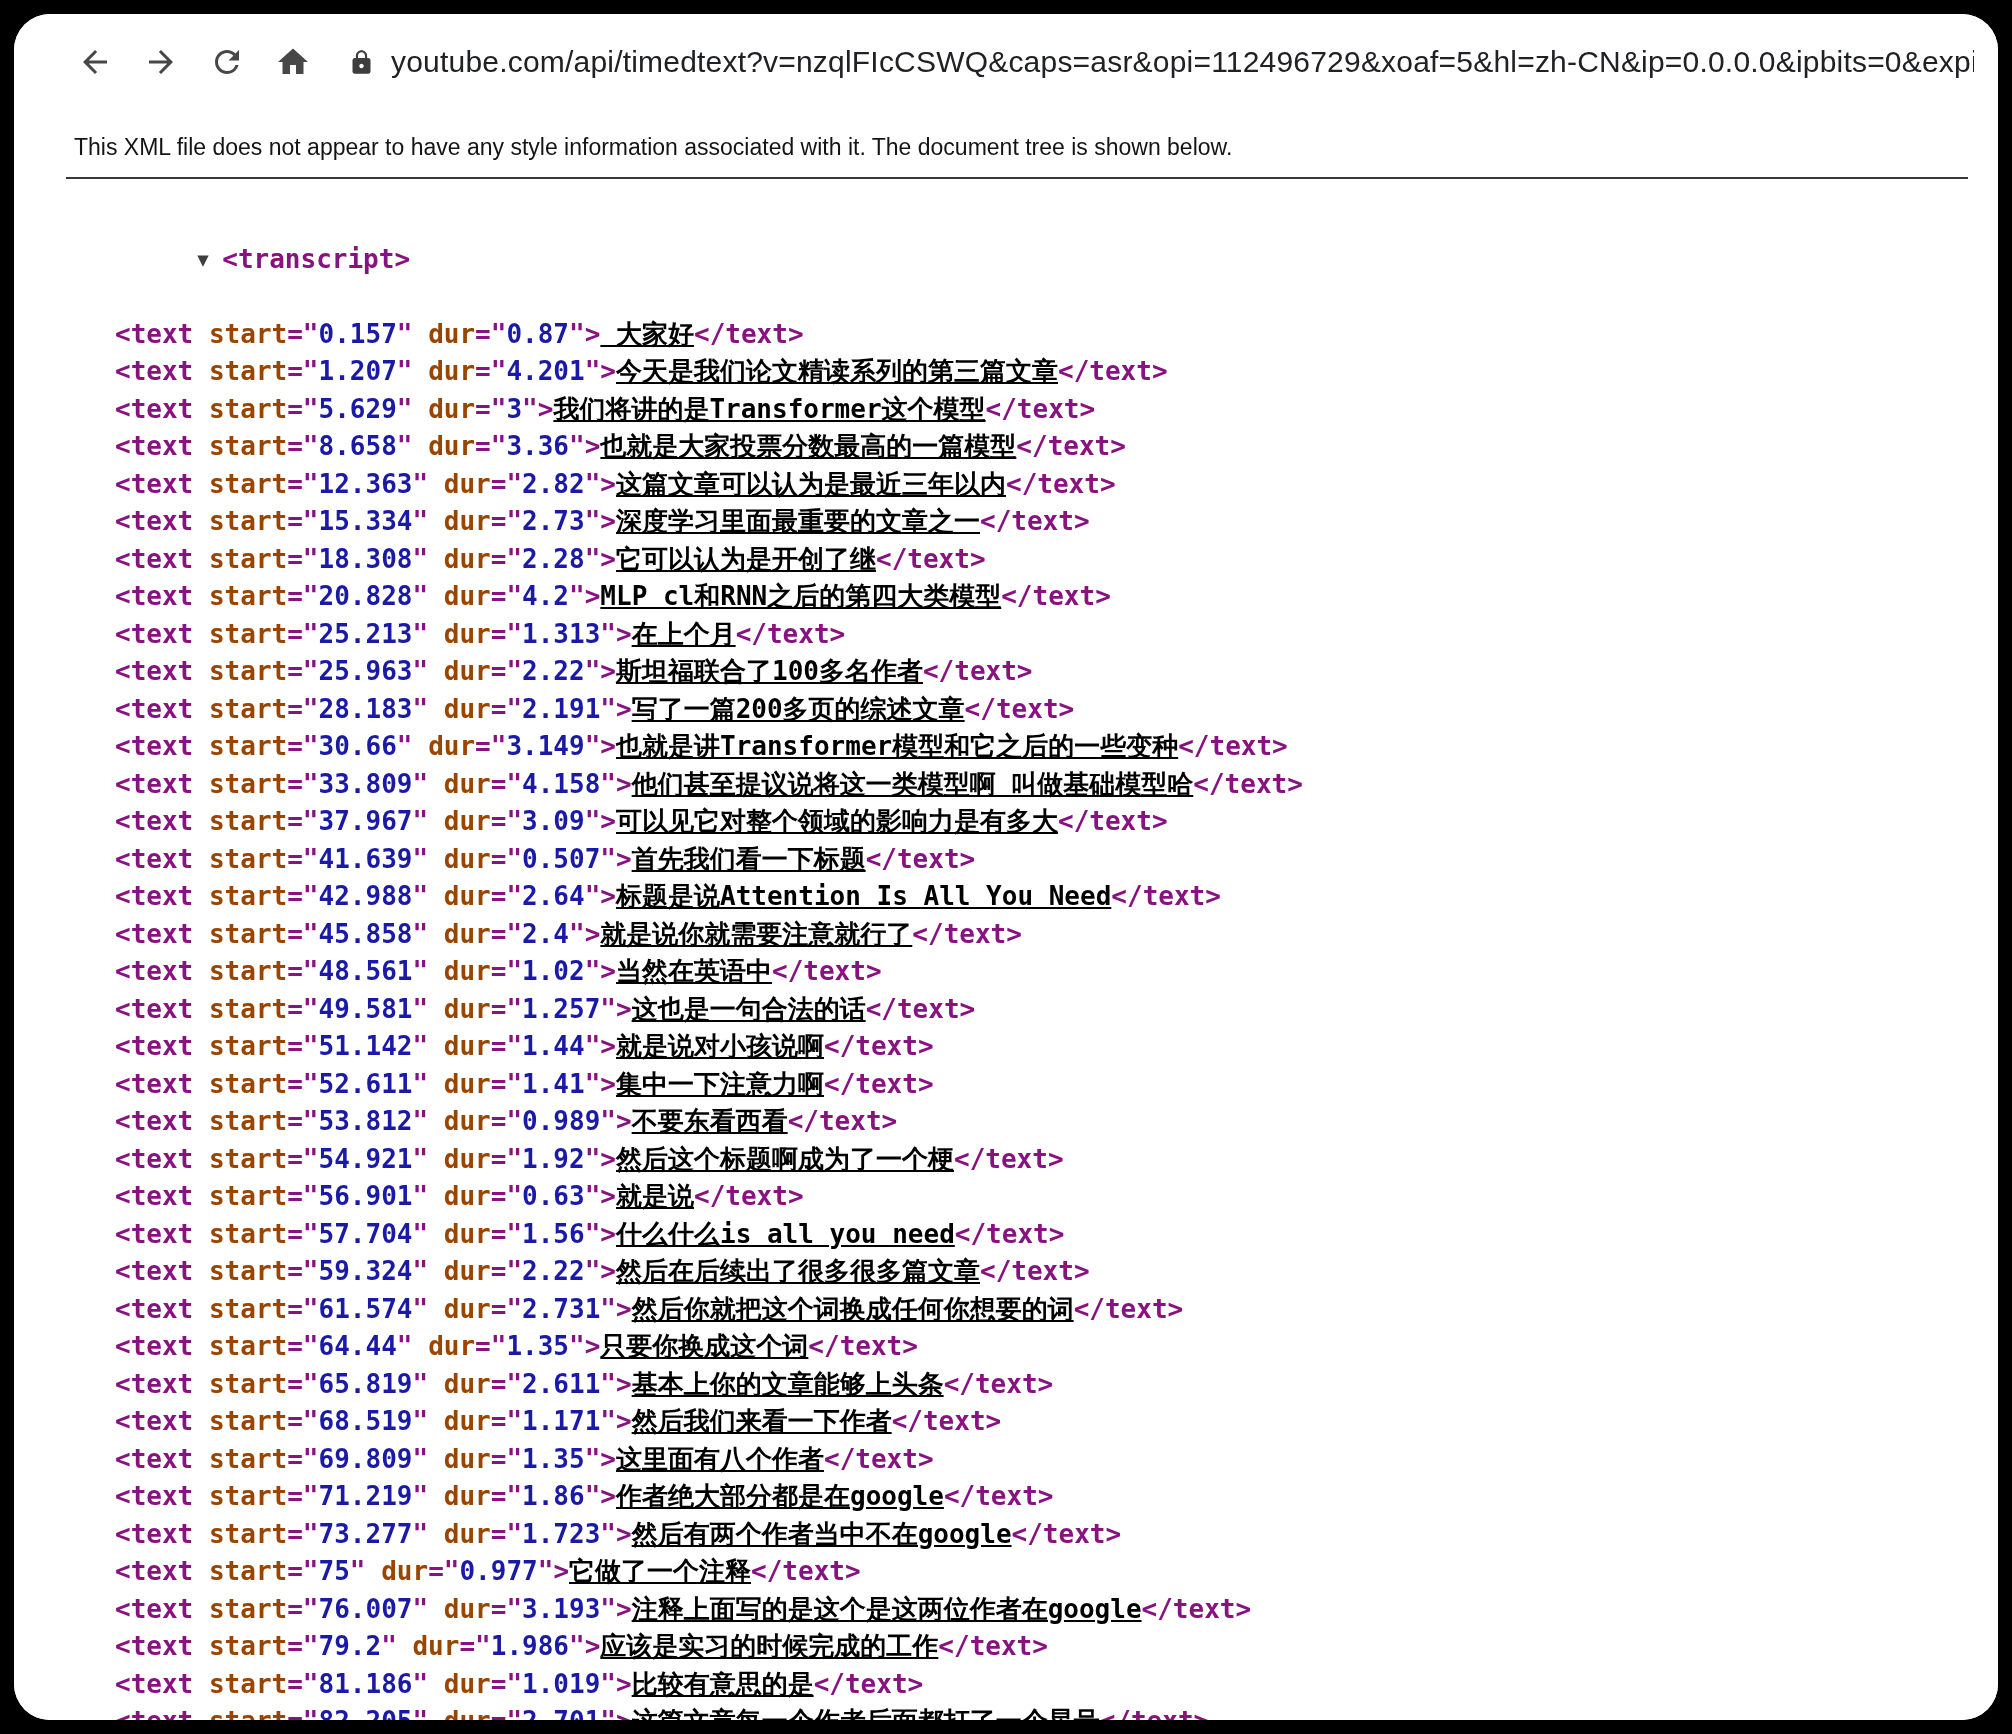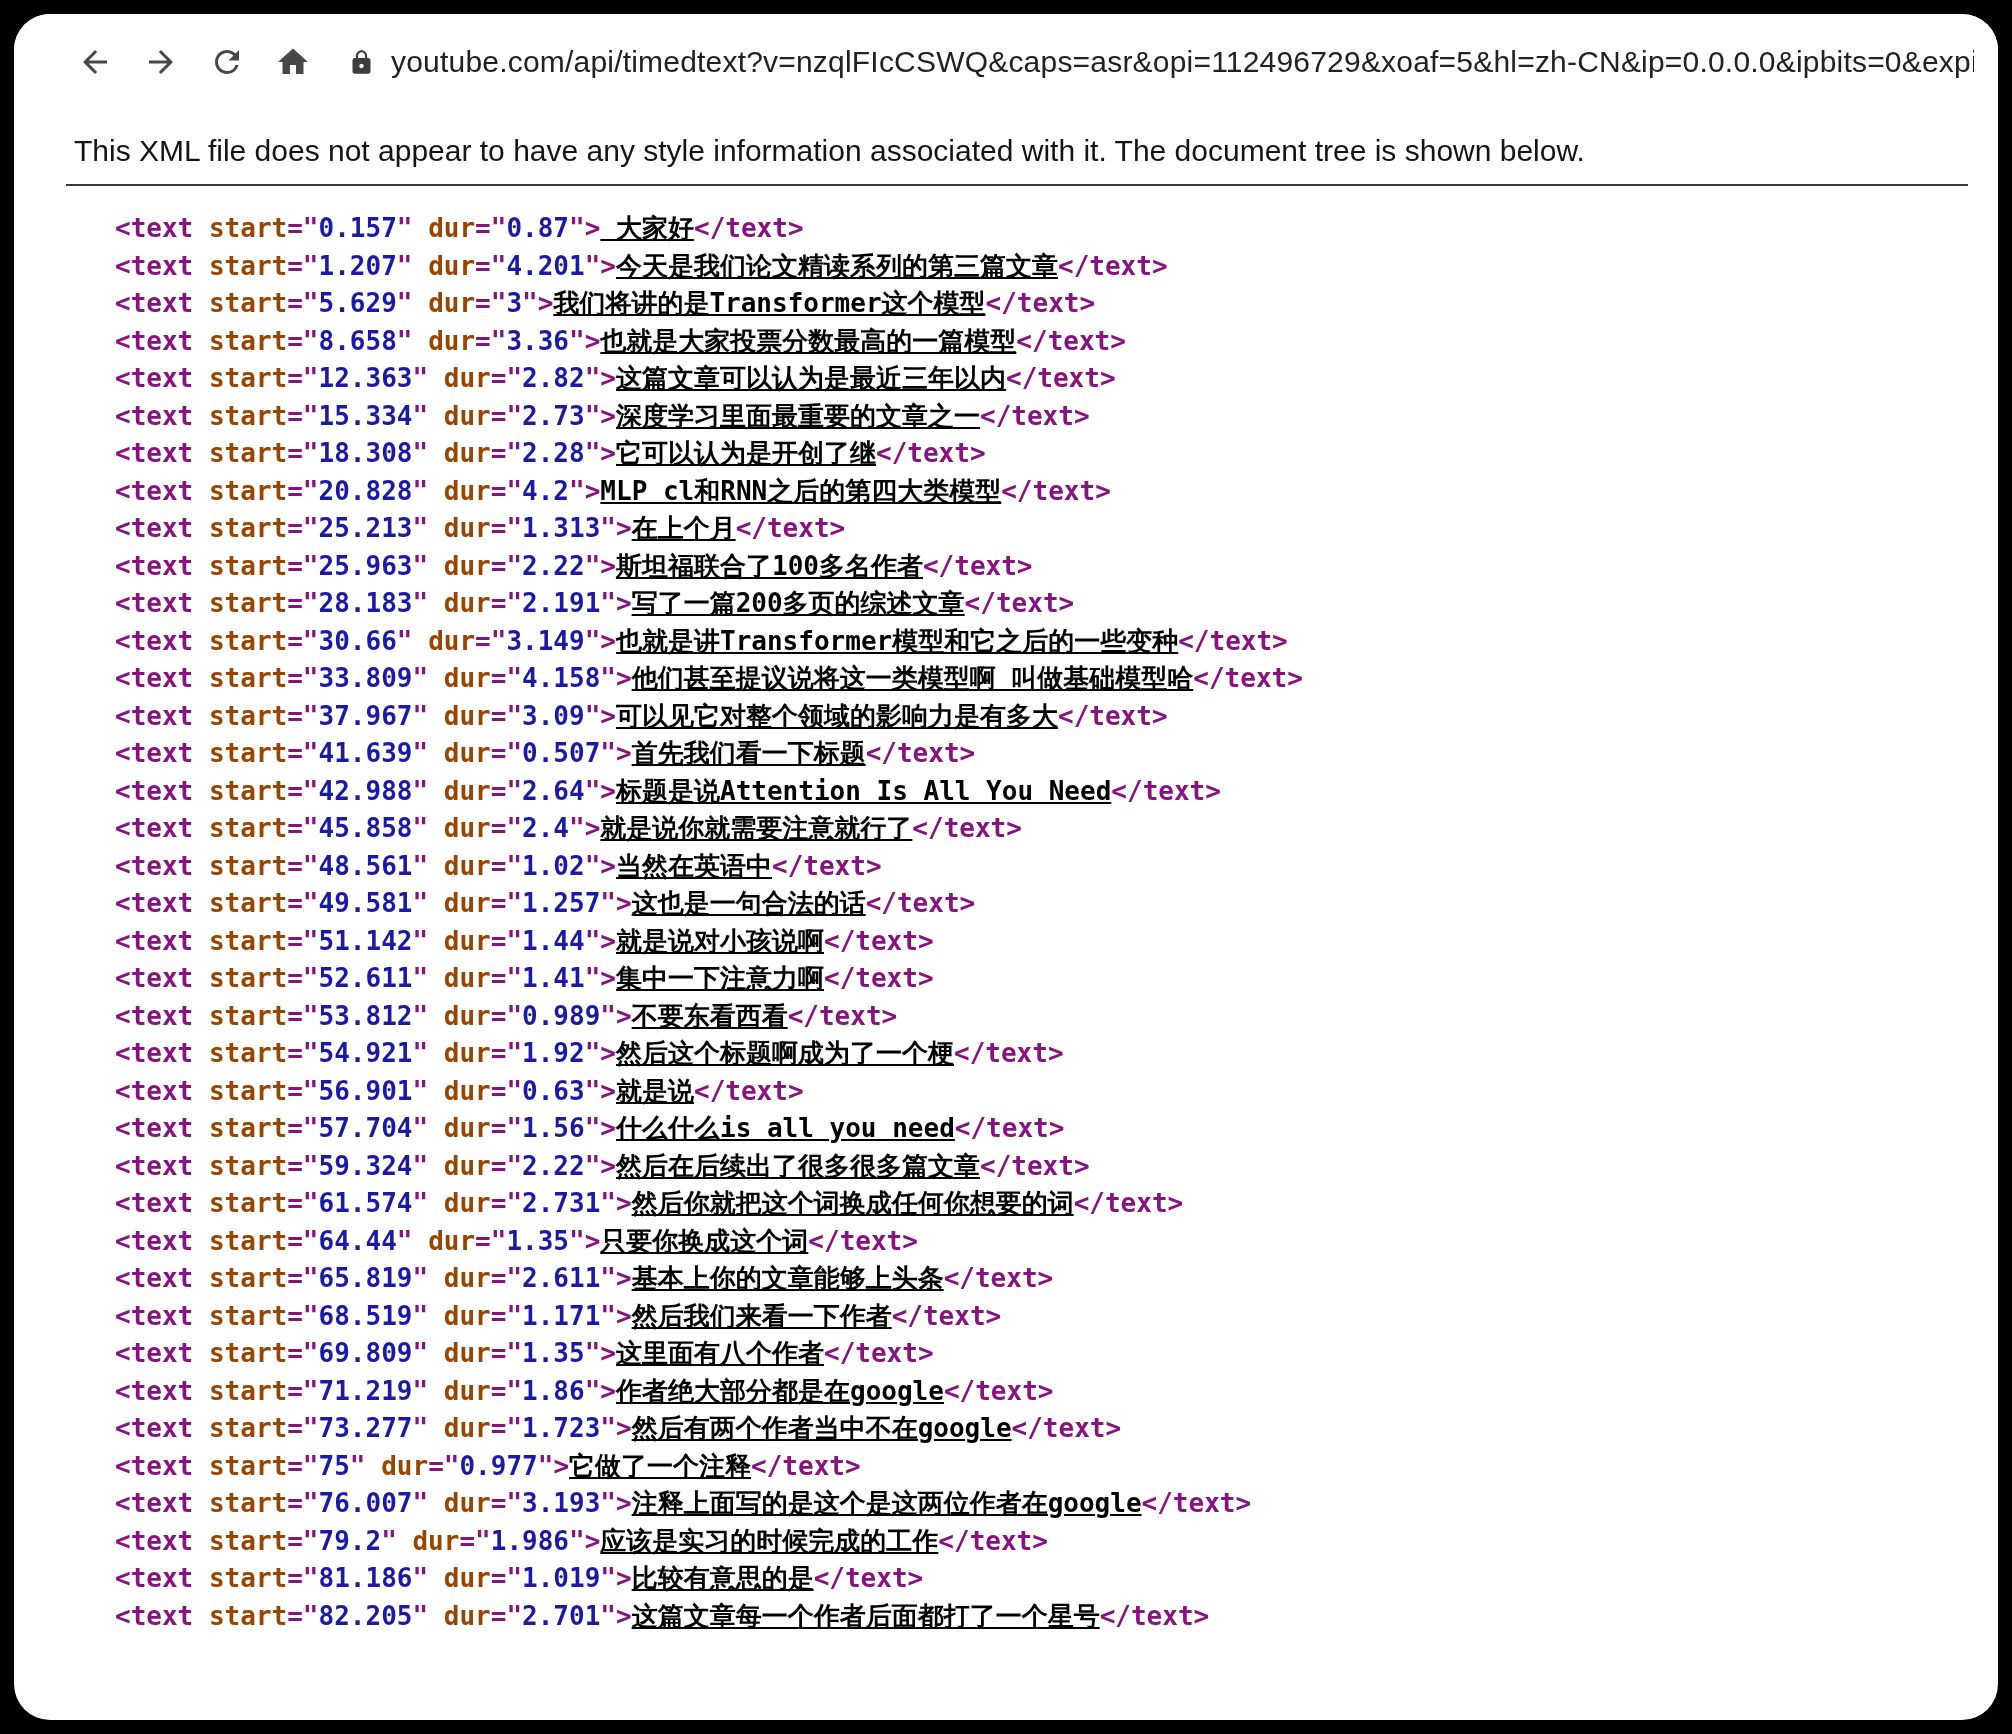--- a/index.html
+++ b/index.html
@@ -50,21 +50,21 @@
     letter-spacing: 0.2px;
     overflow: hidden;
     white-space: nowrap;
   }
   
   .viewer { background: #fff; }
   .header {
     margin: 24px 30px 0 52px;
     padding: 0 0 16px 8px;
     border-bottom: 2px solid #383838;
-    font-size: 30px;
+    font-size: 23px;
     color: #141414;
   }
   .tree {
     padding: 24px 0 0 58px;
     font-family: "DejaVu Sans Mono", "Liberation Mono", monospace;
     font-size: 26px;
     font-weight: 700;
     line-height: 37.5px;
     color: #000;
     white-space: nowrap;
@@ -114,20 +114,23 @@
       <svg viewBox="0 0 24 24">
         <path d="M18 8h-1V6c0-2.76-2.24-5-5-5S7 3.24 7 6v2H6c-1.1 0-2 .9-2 2v10c0 1.1.9 2 2 2h12c1.1 0 2-.9 2-2V10c0-1.1-.9-2-2-2zm-6 9c-1.1 0-2-.9-2-2s.9-2 2-2 2 .9 2 2-.9 2-2 2zm3.1-9H8.9V6c0-1.71 1.39-3.1 3.1-3.1 1.71 0 3.1 1.39 3.1 3.1v2z"></path>
       </svg>
       <span class="url">youtube.com/api/timedtext?v=nzqlFIcCSWQ&amp;caps=asr&amp;opi=112496729&amp;xoaf=5&amp;hl=zh-CN&amp;ip=0.0.0.0&amp;ipbits=0&amp;expire</span>
     </div>
   </div>
 
   <div class="viewer">
     <div class="header">This XML file does not appear to have any style information associated with it. The document tree is shown below.</div>
     <div class="tree">
+      <div class="line">
+        <span class="arrow">▼</span><span class="tag">&lt;transcript&gt;</span>
+      </div>
       <div class="children">
           <div class="line"><span class="tag">&lt;text<span> <span class="attr-name">start</span>="<span class="attr-value">0.157</span>"</span><span> <span class="attr-name">dur</span>="<span class="attr-value">0.87</span>"</span>&gt;</span><span class="text-content"> 大家好</span><span class="tag">&lt;/text&gt;</span></div>
           <div class="line"><span class="tag">&lt;text<span> <span class="attr-name">start</span>="<span class="attr-value">1.207</span>"</span><span> <span class="attr-name">dur</span>="<span class="attr-value">4.201</span>"</span>&gt;</span><span class="text-content">今天是我们论文精读系列的第三篇文章</span><span class="tag">&lt;/text&gt;</span></div>
           <div class="line"><span class="tag">&lt;text<span> <span class="attr-name">start</span>="<span class="attr-value">5.629</span>"</span><span> <span class="attr-name">dur</span>="<span class="attr-value">3</span>"</span>&gt;</span><span class="text-content">我们将讲的是Transformer这个模型</span><span class="tag">&lt;/text&gt;</span></div>
           <div class="line"><span class="tag">&lt;text<span> <span class="attr-name">start</span>="<span class="attr-value">8.658</span>"</span><span> <span class="attr-name">dur</span>="<span class="attr-value">3.36</span>"</span>&gt;</span><span class="text-content">也就是大家投票分数最高的一篇模型</span><span class="tag">&lt;/text&gt;</span></div>
           <div class="line"><span class="tag">&lt;text<span> <span class="attr-name">start</span>="<span class="attr-value">12.363</span>"</span><span> <span class="attr-name">dur</span>="<span class="attr-value">2.82</span>"</span>&gt;</span><span class="text-content">这篇文章可以认为是最近三年以内</span><span class="tag">&lt;/text&gt;</span></div>
           <div class="line"><span class="tag">&lt;text<span> <span class="attr-name">start</span>="<span class="attr-value">15.334</span>"</span><span> <span class="attr-name">dur</span>="<span class="attr-value">2.73</span>"</span>&gt;</span><span class="text-content">深度学习里面最重要的文章之一</span><span class="tag">&lt;/text&gt;</span></div>
           <div class="line"><span class="tag">&lt;text<span> <span class="attr-name">start</span>="<span class="attr-value">18.308</span>"</span><span> <span class="attr-name">dur</span>="<span class="attr-value">2.28</span>"</span>&gt;</span><span class="text-content">它可以认为是开创了继</span><span class="tag">&lt;/text&gt;</span></div>
           <div class="line"><span class="tag">&lt;text<span> <span class="attr-name">start</span>="<span class="attr-value">20.828</span>"</span><span> <span class="attr-name">dur</span>="<span class="attr-value">4.2</span>"</span>&gt;</span><span class="text-content">MLP cl和RNN之后的第四大类模型</span><span class="tag">&lt;/text&gt;</span></div>
           <div class="line"><span class="tag">&lt;text<span> <span class="attr-name">start</span>="<span class="attr-value">25.213</span>"</span><span> <span class="attr-name">dur</span>="<span class="attr-value">1.313</span>"</span>&gt;</span><span class="text-content">在上个月</span><span class="tag">&lt;/text&gt;</span></div>

